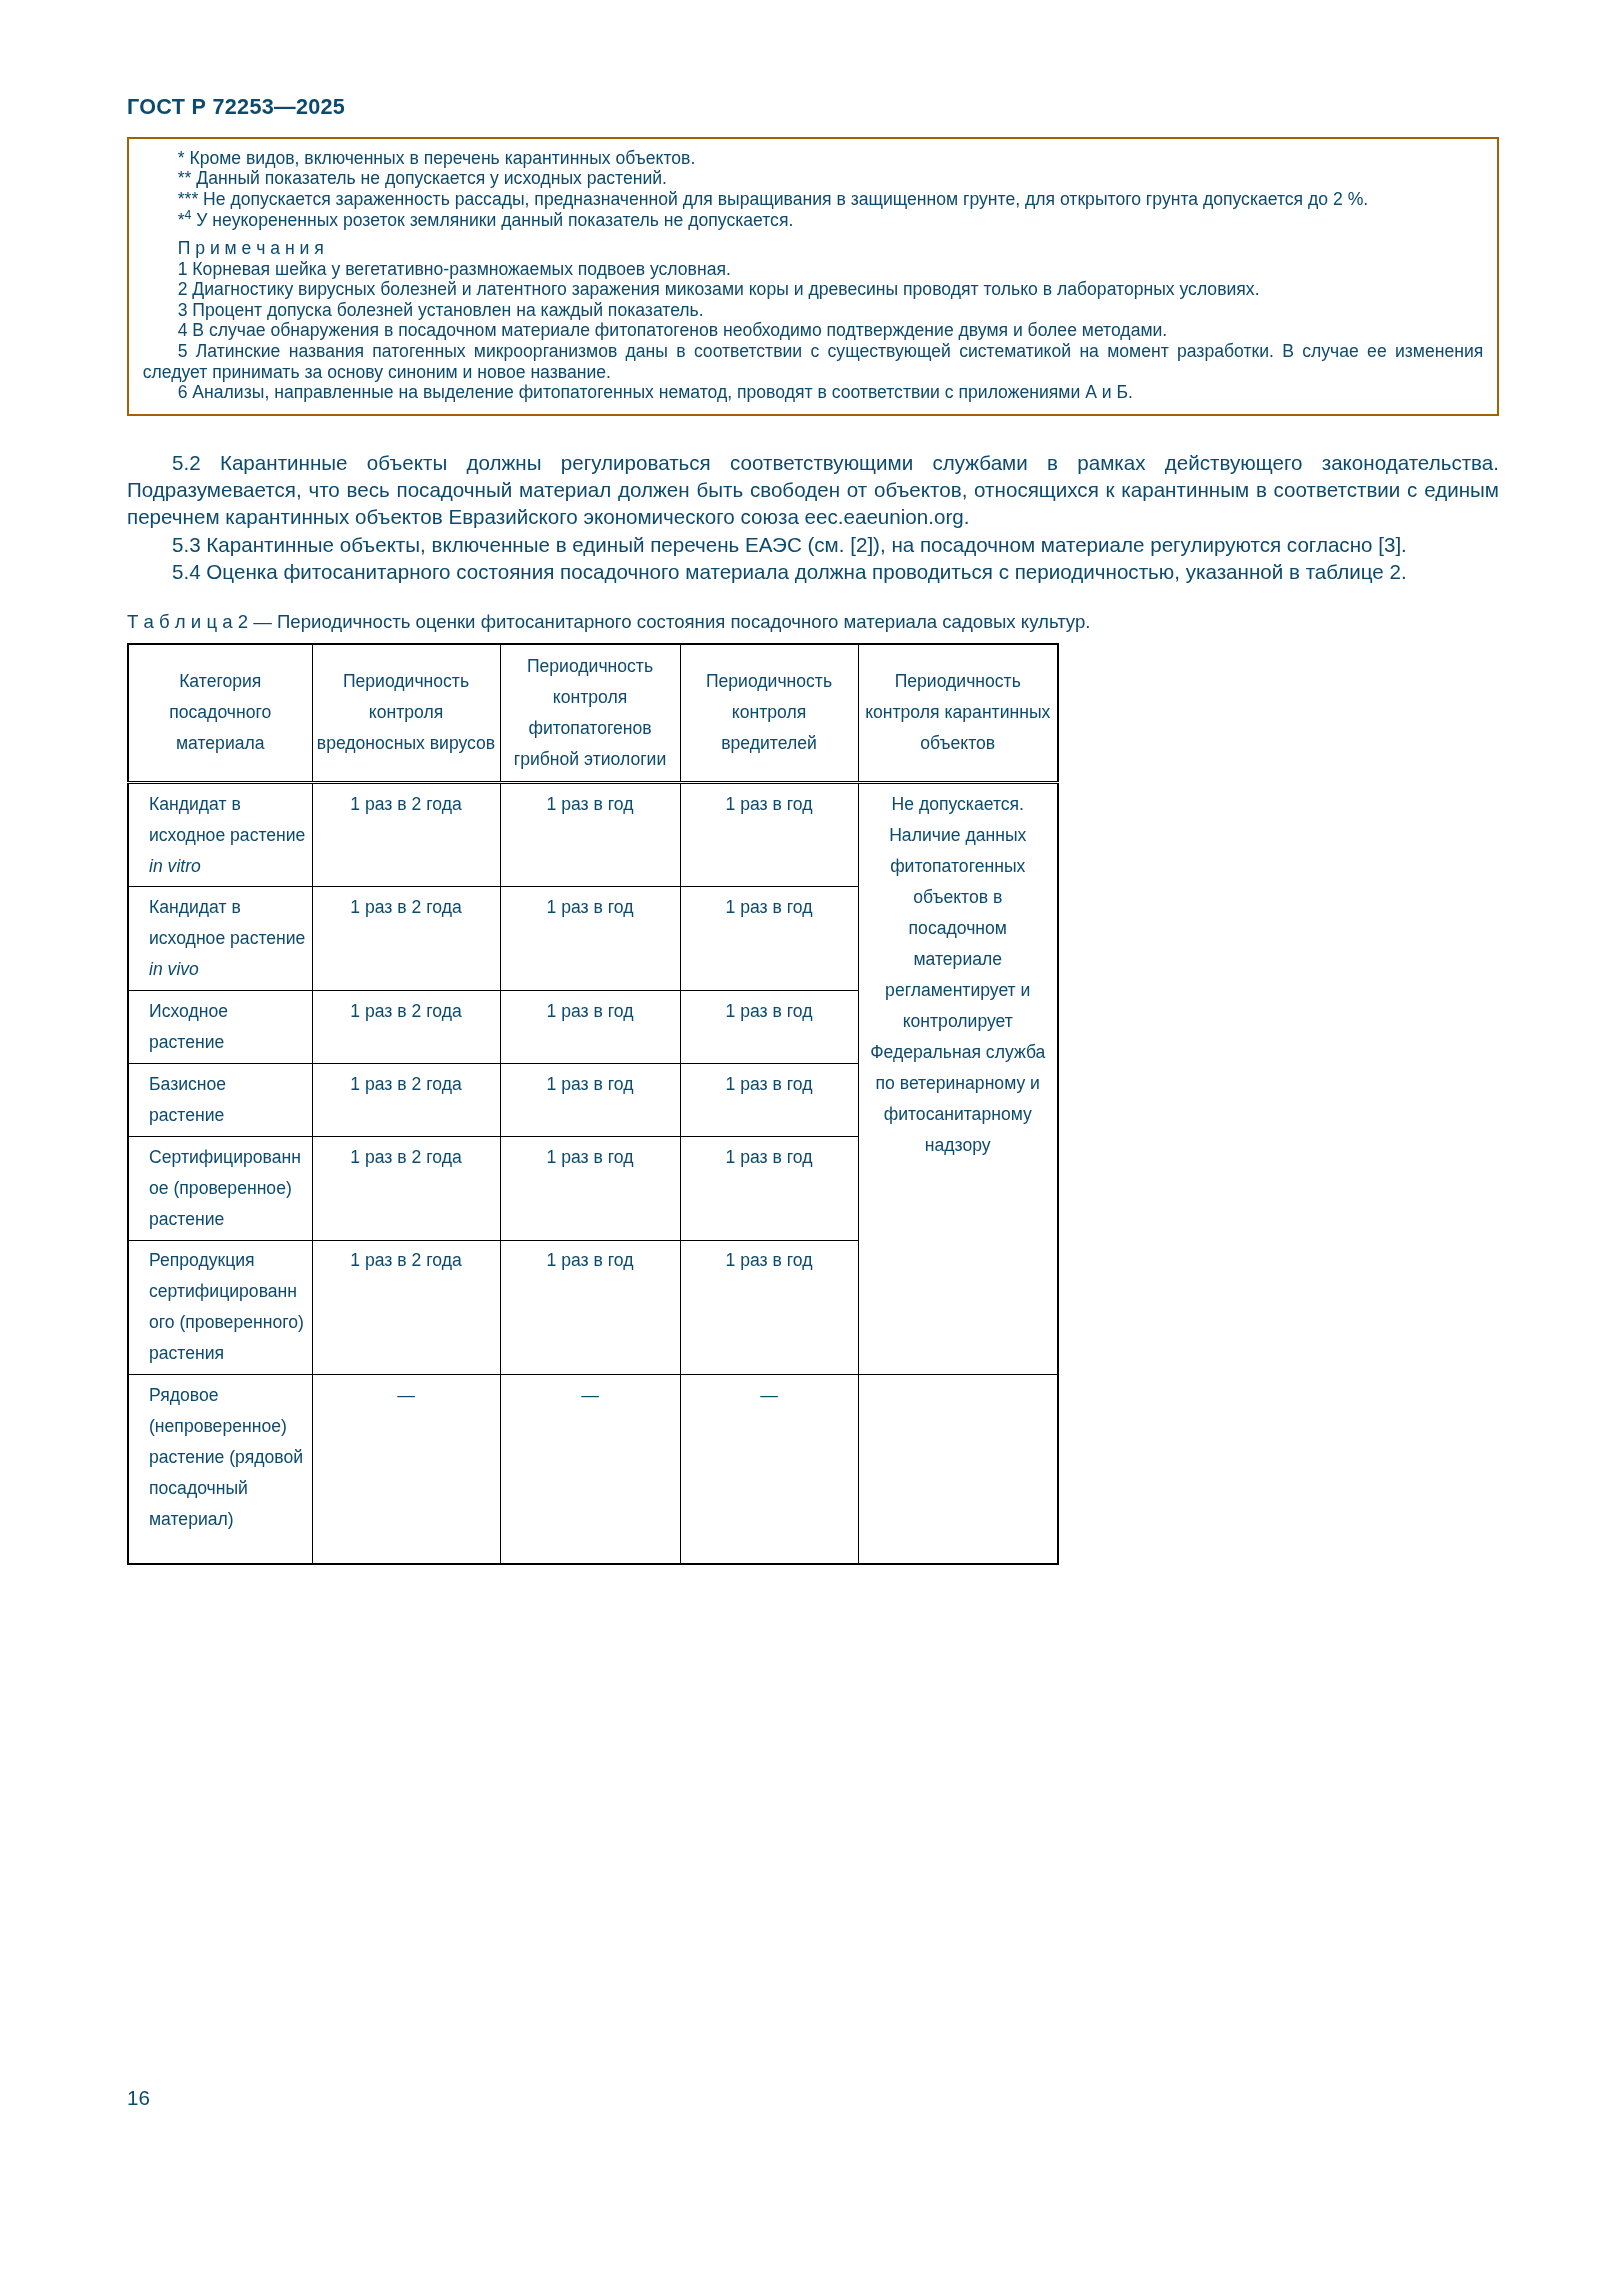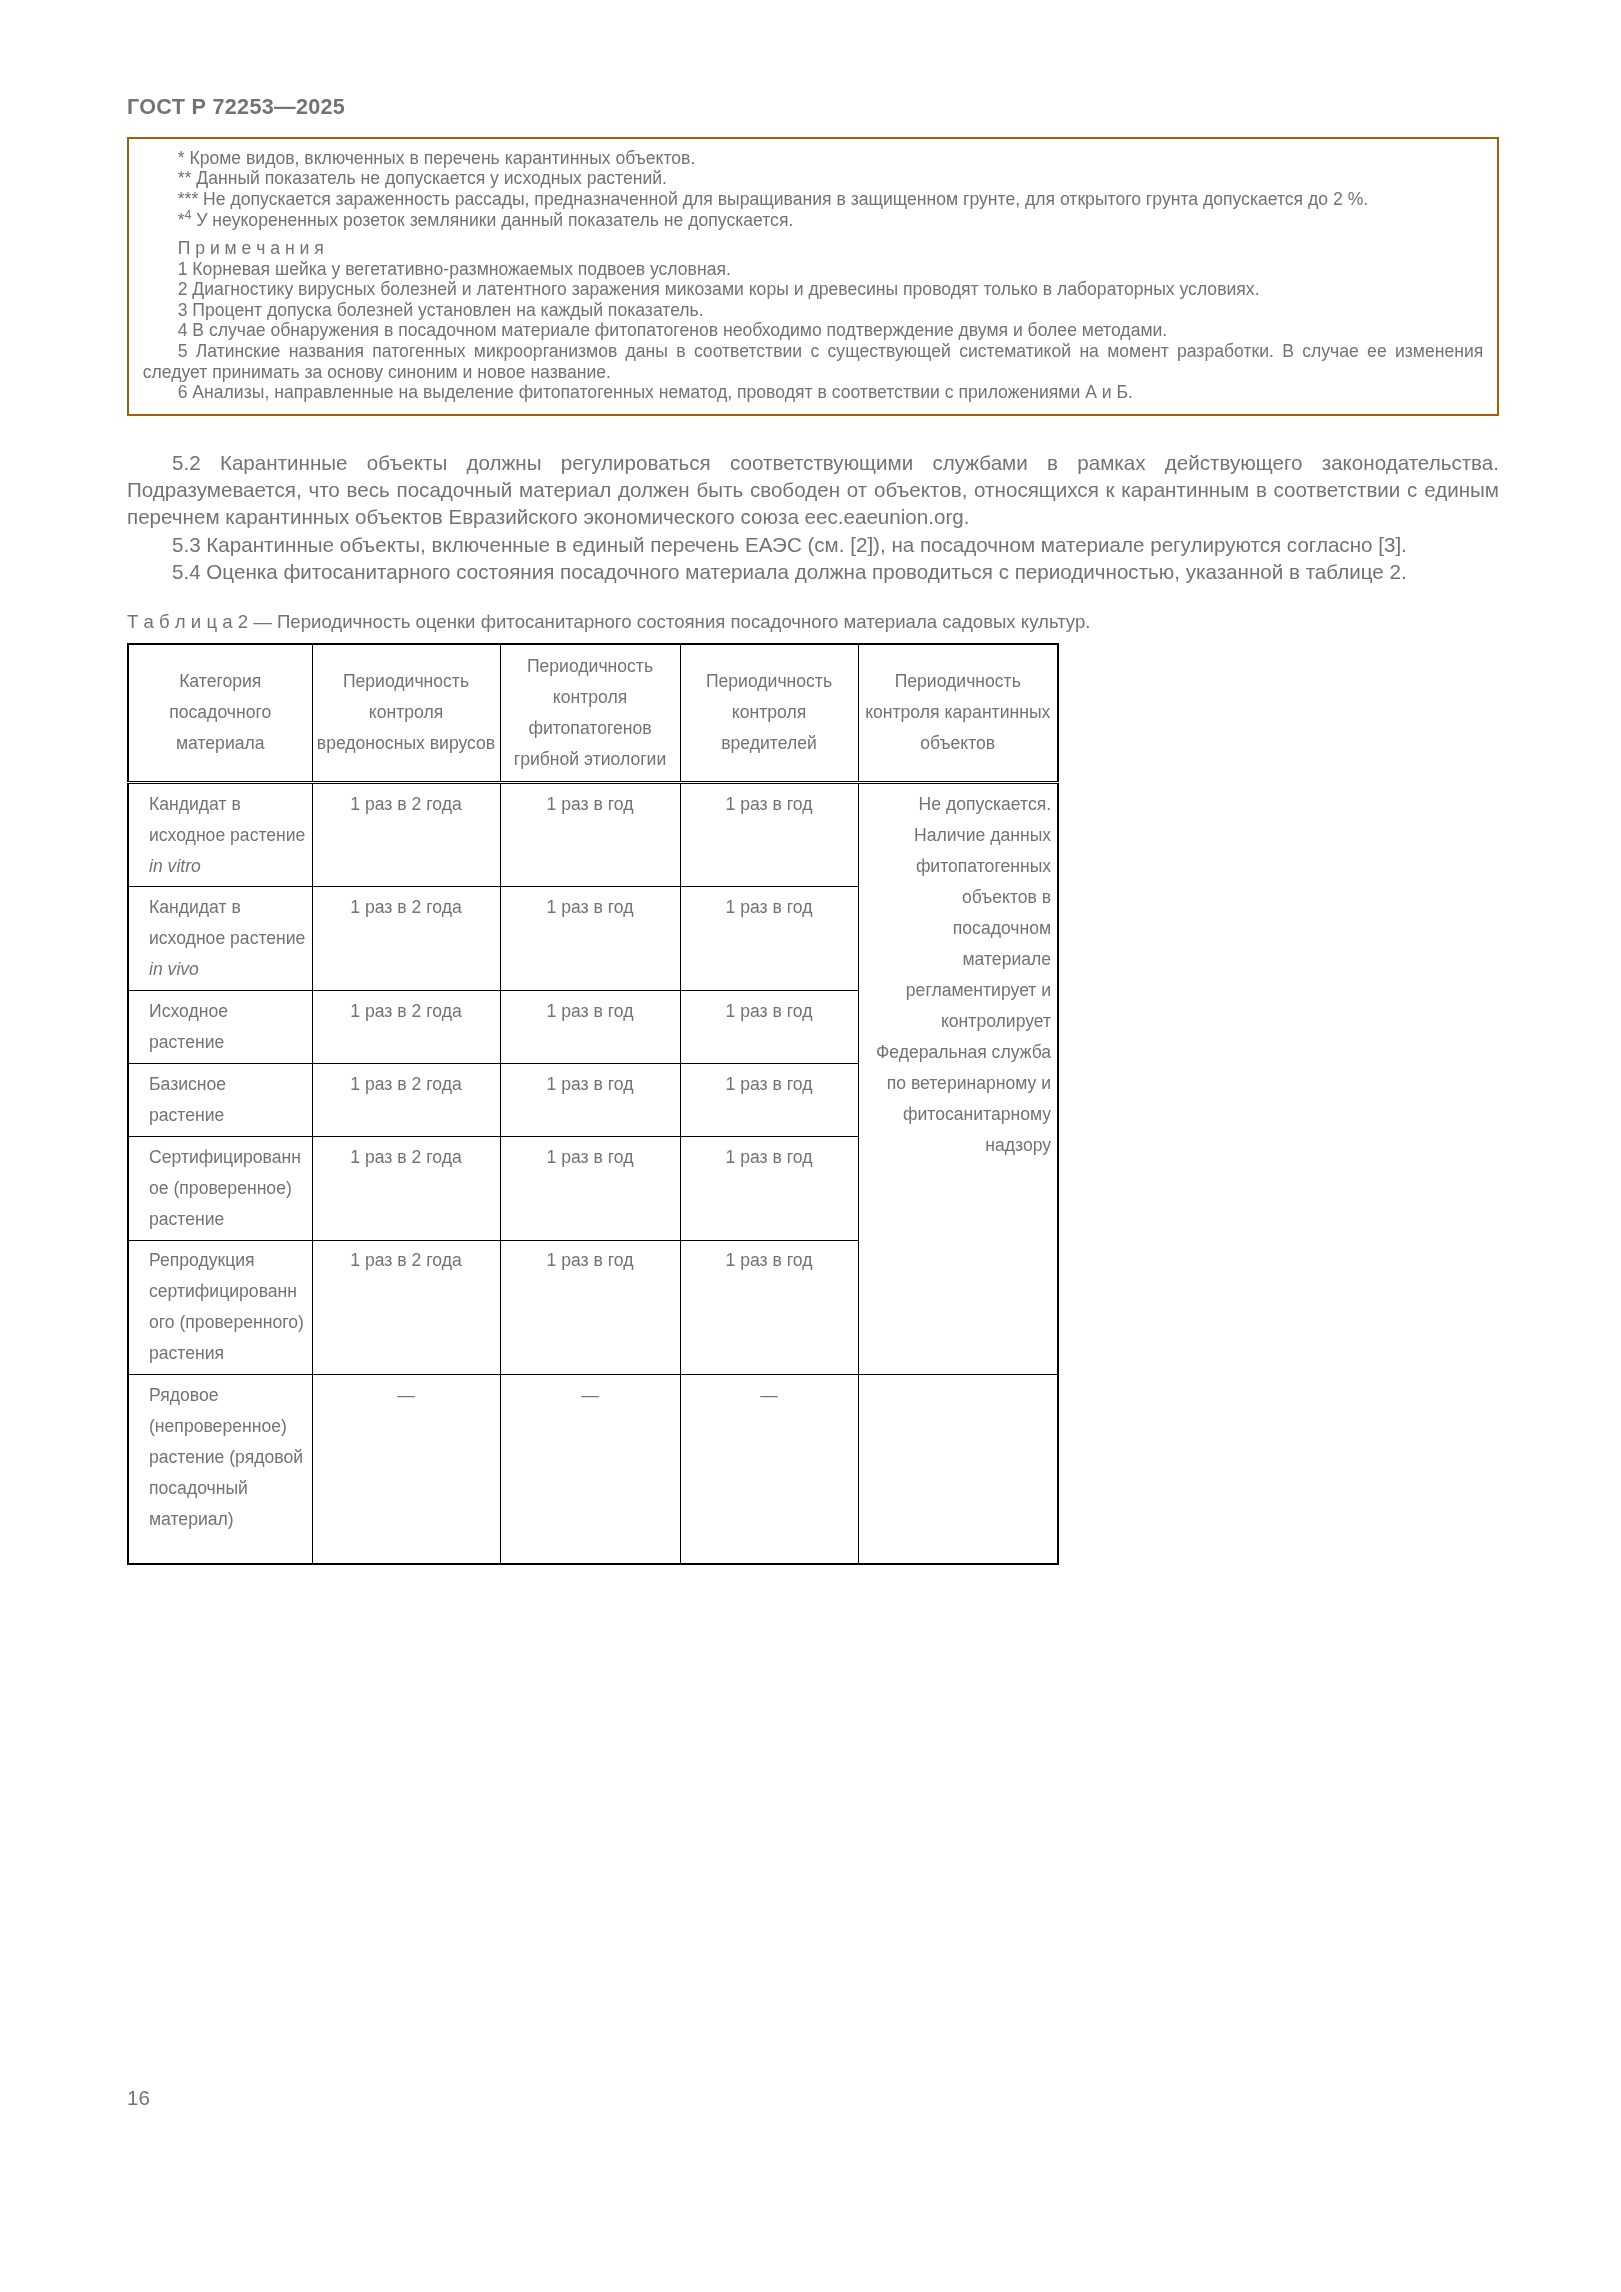--- a/index.html
+++ b/index.html
@@ -3,21 +3,21 @@
 <meta charset="utf-8">
 <style>
   html, body { margin: 0; padding: 0; background: #e8e8e8; }
   .page {
     position: relative;
     width: 1621px;
     height: 2293px;
     margin: 0 auto;
     background: #ffffff;
     font-family: "Liberation Sans", sans-serif;
-    color: #737373;
+    color: #0c4a6e;
     overflow: hidden;
   }
   .content {
     position: absolute;
     left: 127px;
     top: 0;
     width: 1372px;
   }
   .doc-header {
     margin-top: 94px;
@@ -74,21 +74,21 @@
   }
   .t2 th {
     font-weight: normal;
     text-align: center;
     vertical-align: middle;
     padding: 5.9px 3.9px;
     border-bottom: 3.9px double #000;
   }
   .t2 td.cat  { text-align: left;  padding-left: 20px; }
   .t2 td.val  { text-align: center; }
-  .t2 td.quar { text-align: right; vertical-align: top; }
+  .t2 td.quar { text-align: center; vertical-align: top; }
   .t2 tr { page-break-inside: avoid; }
   .t2 td { min-height: 21.6px; }
   .t2 tbody tr:last-child td { padding-bottom: 27.4px; }
   sup { font-size: 70%; line-height: 0; }
   .page-number {
     position: absolute;
     left: 127px;
     top: 2086px;
     font-size: 20.6px;
   }

